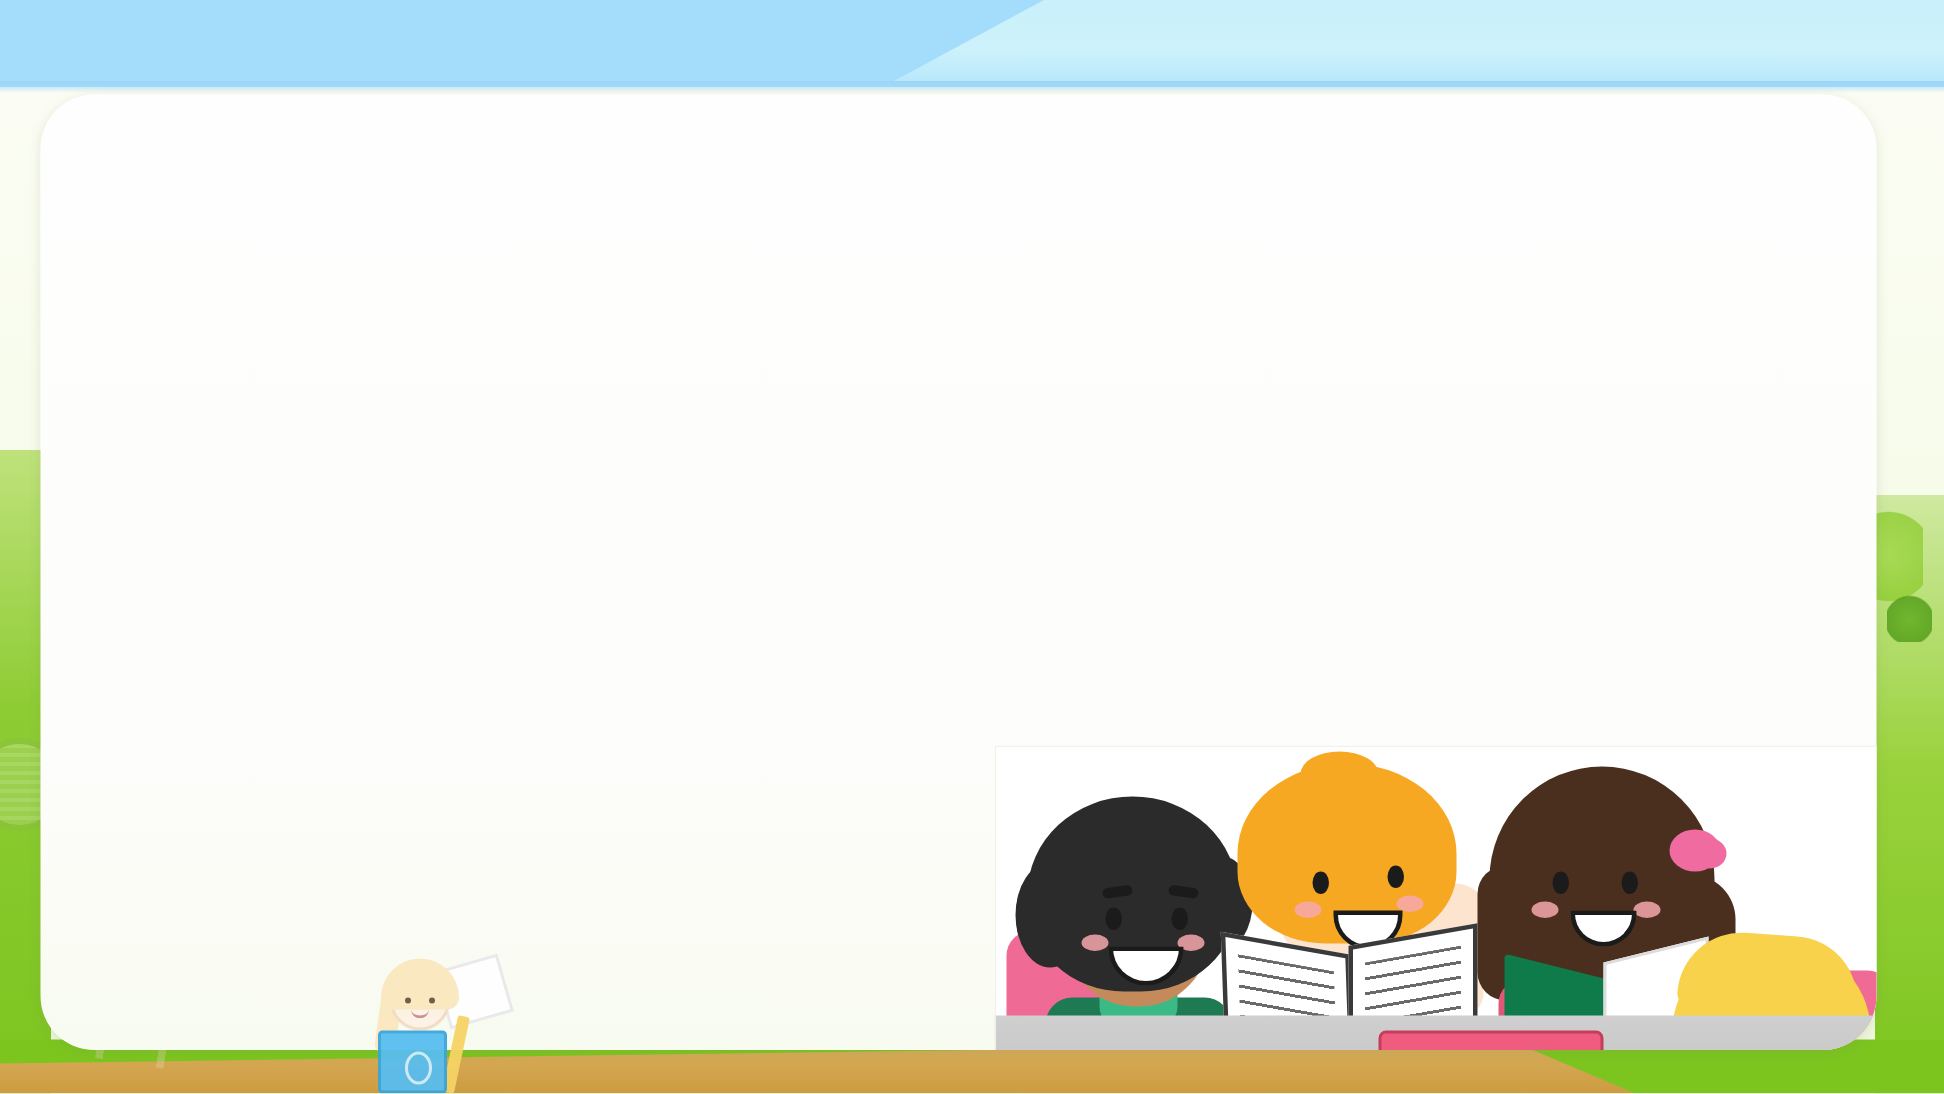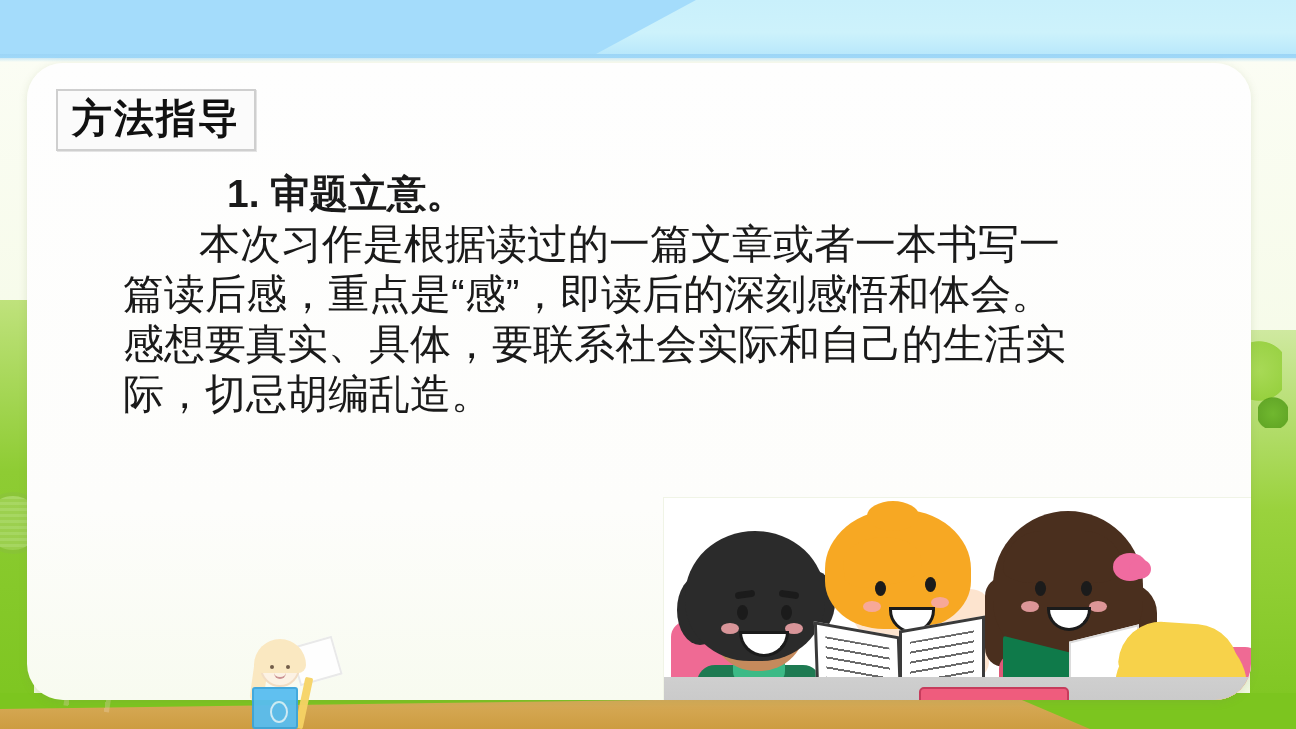--- a/index.html
+++ b/index.html
@@ -312,31 +312,21 @@
   <div class="wm wm-book b5"></div>
   <div class="wm wm-ladder"></div>
   <div class="wm wm-kid k-head wm-girl-head"></div>
   <div class="wm k-body wm-girl-body"></div>
   <div class="wm wm-bookpink"></div>
   <div class="wm wm-kid k-head wm-boy-head"></div>
 
   <div class="card">
     <div class="card-inner">
 
-      <div class="title-chip">
-        <span>方法指导</span>
-      </div>
-
-      <div class="body-text">
-        <div class="line heading">1. 审题立意。</div>
-        <div class="line indent">本次习作是根据读过的一篇文章或者一本书写一</div>
-        <div class="line">篇读后感，重点是“感”，即读后的深刻感悟和体会。</div>
-        <div class="line">感想要真实、具体，要联系社会实际和自己的生活实</div>
-        <div class="line">际，切忌胡编乱造。</div>
-      </div>
+
 
       <div class="photo">
         <div class="ph ph-chair-l"></div>
         <div class="ph ph-chair-r"></div>
 
         <div class="ph c1-hair2"></div>
         <div class="ph c1-hair3"></div>
         <div class="ph c1-body"></div>
         <div class="ph c1-arm"></div>
         <div class="ph c1-collar"></div>

